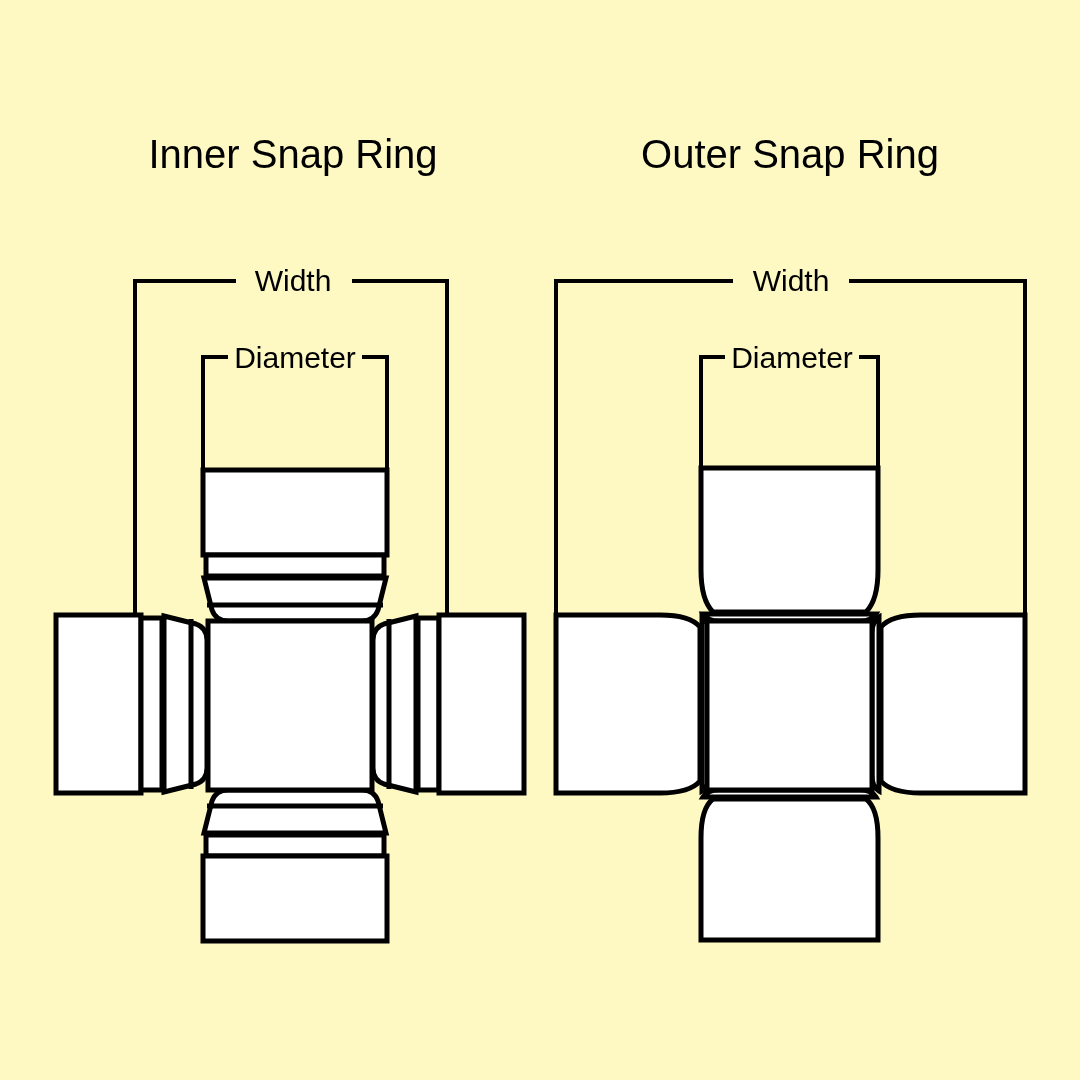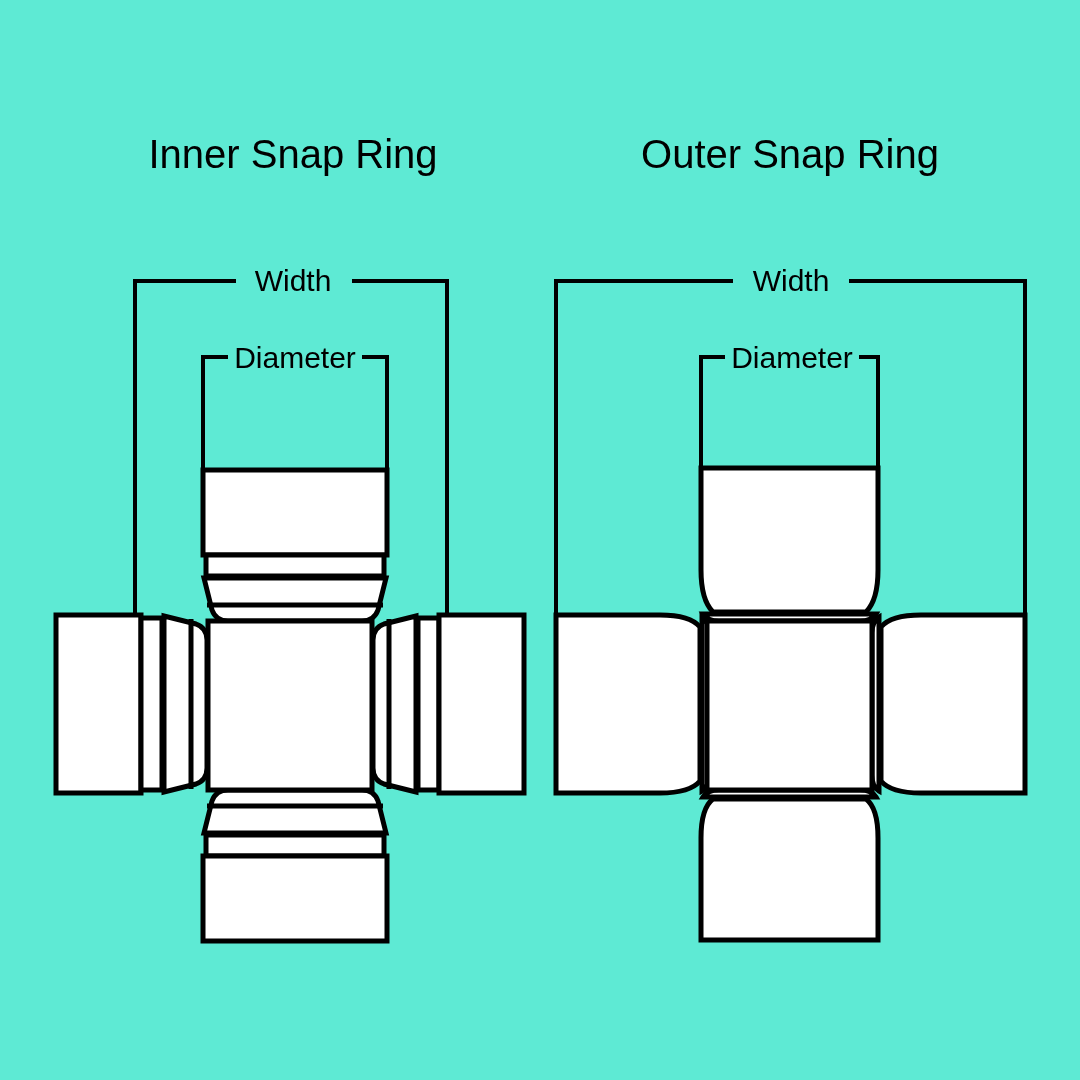--- a/index.html
+++ b/index.html
@@ -12,21 +12,21 @@
     width: 1080px;
     height: 1080px;
     font-family: "Liberation Sans", sans-serif;
     color: #000000;
     overflow: hidden;
   }
   .page {
     position: relative;
     width: 1080px;
     height: 1080px;
-    background: #5eead4;
+    background: #fef9c3;
   }
   .diagram-svg {
     position: absolute;
     top: 0;
     left: 0;
     width: 1080px;
     height: 1080px;
     display: block;
   }
   .title-text {

